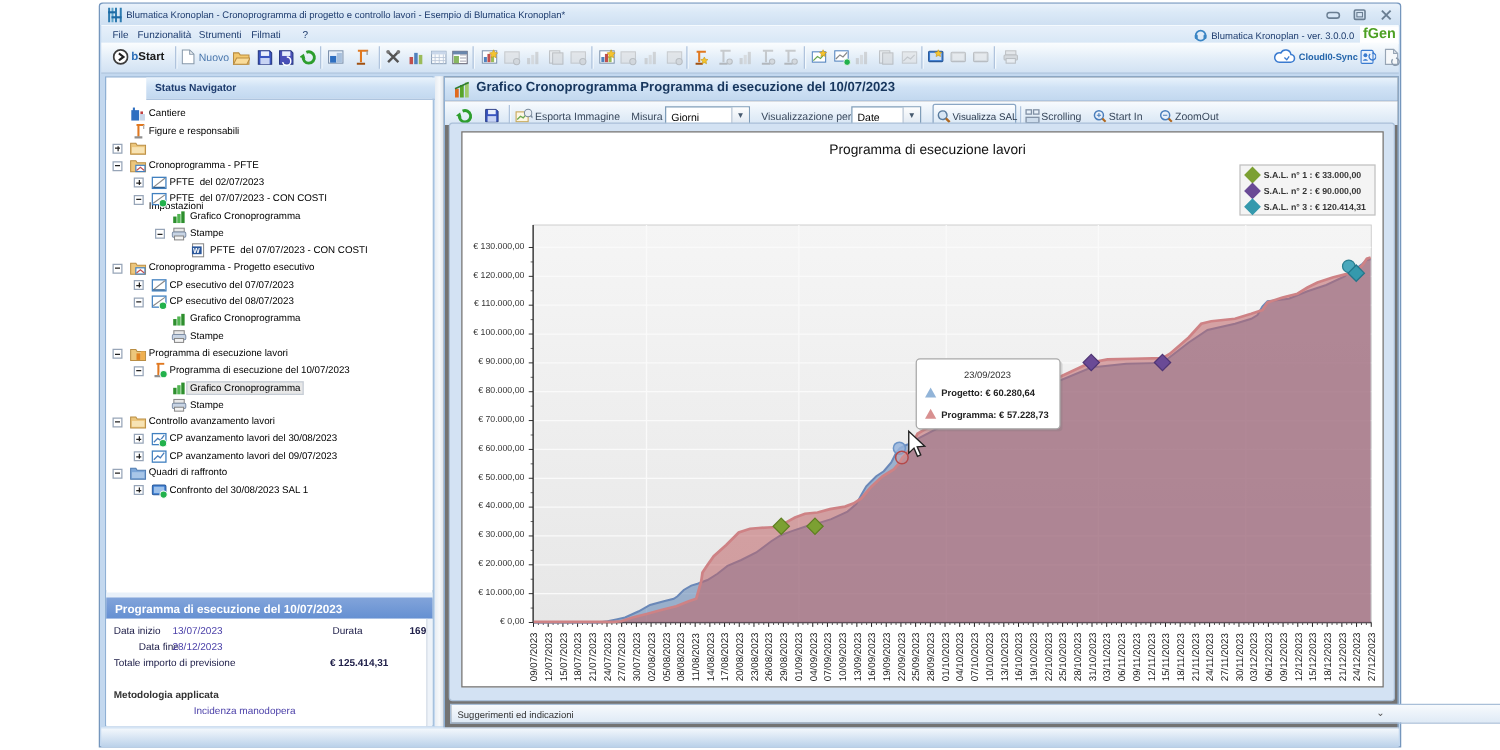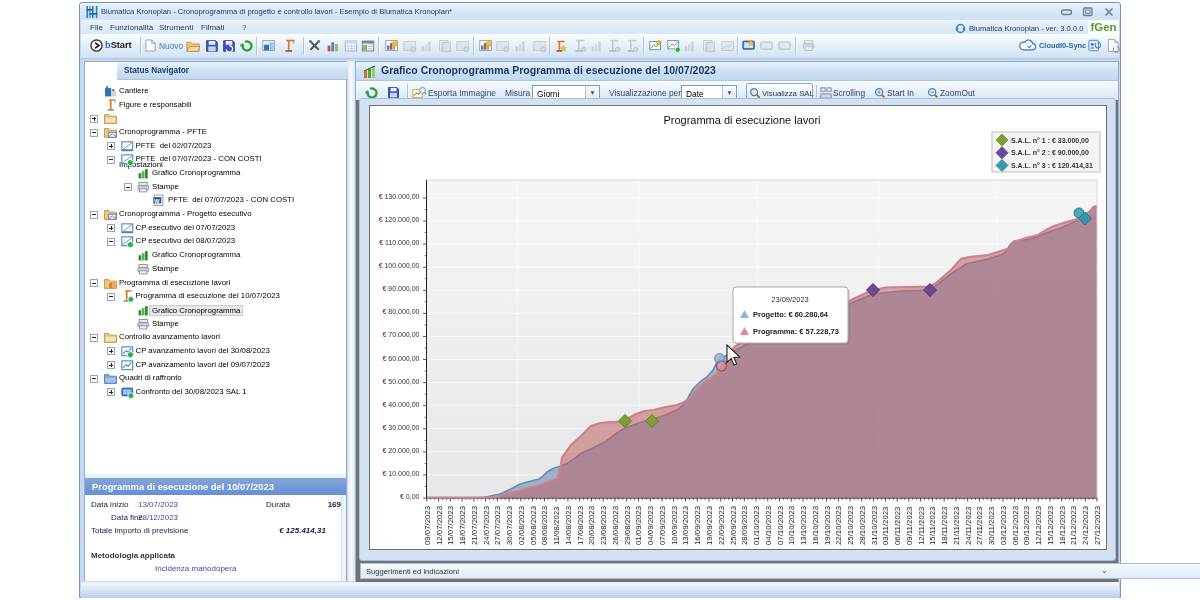--- a/index.html
+++ b/index.html
@@ -435,21 +435,21 @@
       <div class="abs" style="left:7px;top:2.5px;">Programma di esecuzione del 10/07/2023</div>
     </div>
     <div class="abs" style="left:0;top:433px;width:256px;height:86px;background:#fff;font-size:8px;color:#20204a;">
       <div class="abs" style="left:6px;top:5px;">Data inizio</div>
       <div class="abs" style="left:53px;top:5px;color:#4a3fa8;">13/07/2023</div>
       <div class="abs" style="left:181px;top:5px;">Durata</div>
       <div class="abs" style="left:224px;top:5px;width:32px;text-align:right;font-weight:bold;color:#20204a;">169</div>
       <div class="abs" style="left:6px;top:18px;padding-left:20px;">Data fine</div>
       <div class="abs" style="left:53px;top:18px;color:#4a3fa8;">28/12/2023</div>
       <div class="abs" style="left:6px;top:31px;">Totale importo di previsione</div>
-      <div class="abs" style="left:179px;top:31px;width:77px;text-align:center;font-weight:bold;font-style:italic;">€ 125.414,31</div>
+      <div class="abs" style="left:179px;top:31px;width:77px;text-align:left;font-weight:bold;">€ 125.414,31</div>
       <div class="abs" style="left:6px;top:56px;font-weight:bold;color:#333;">Metodologia applicata</div>
       <div class="abs" style="left:70px;top:69px;color:#4a3fa8;">Incidenza manodopera</div>
     </div>
     <div class="abs" style="left:256px;top:433px;width:5px;height:86px;background:#eef3f9;border-left:1px solid #d5dde8;"></div>
   </div>
   <div class="abs" style="left:268px;top:58px;width:7px;height:520px;background:linear-gradient(90deg,#e8edf3,#f7f9fb 50%,#dde4ec);"></div>
 
   <div class="abs" style="left:275px;top:58px;width:764px;height:522px;background:#737373;border:1px solid #8fb0d4;">
     <div class="abs hdr" style="left:0;top:0;width:762px;height:19px;">
       <svg class="abs" style="left:7px;top:2.5px" width="14" height="14" viewBox="0 0 14 14">

